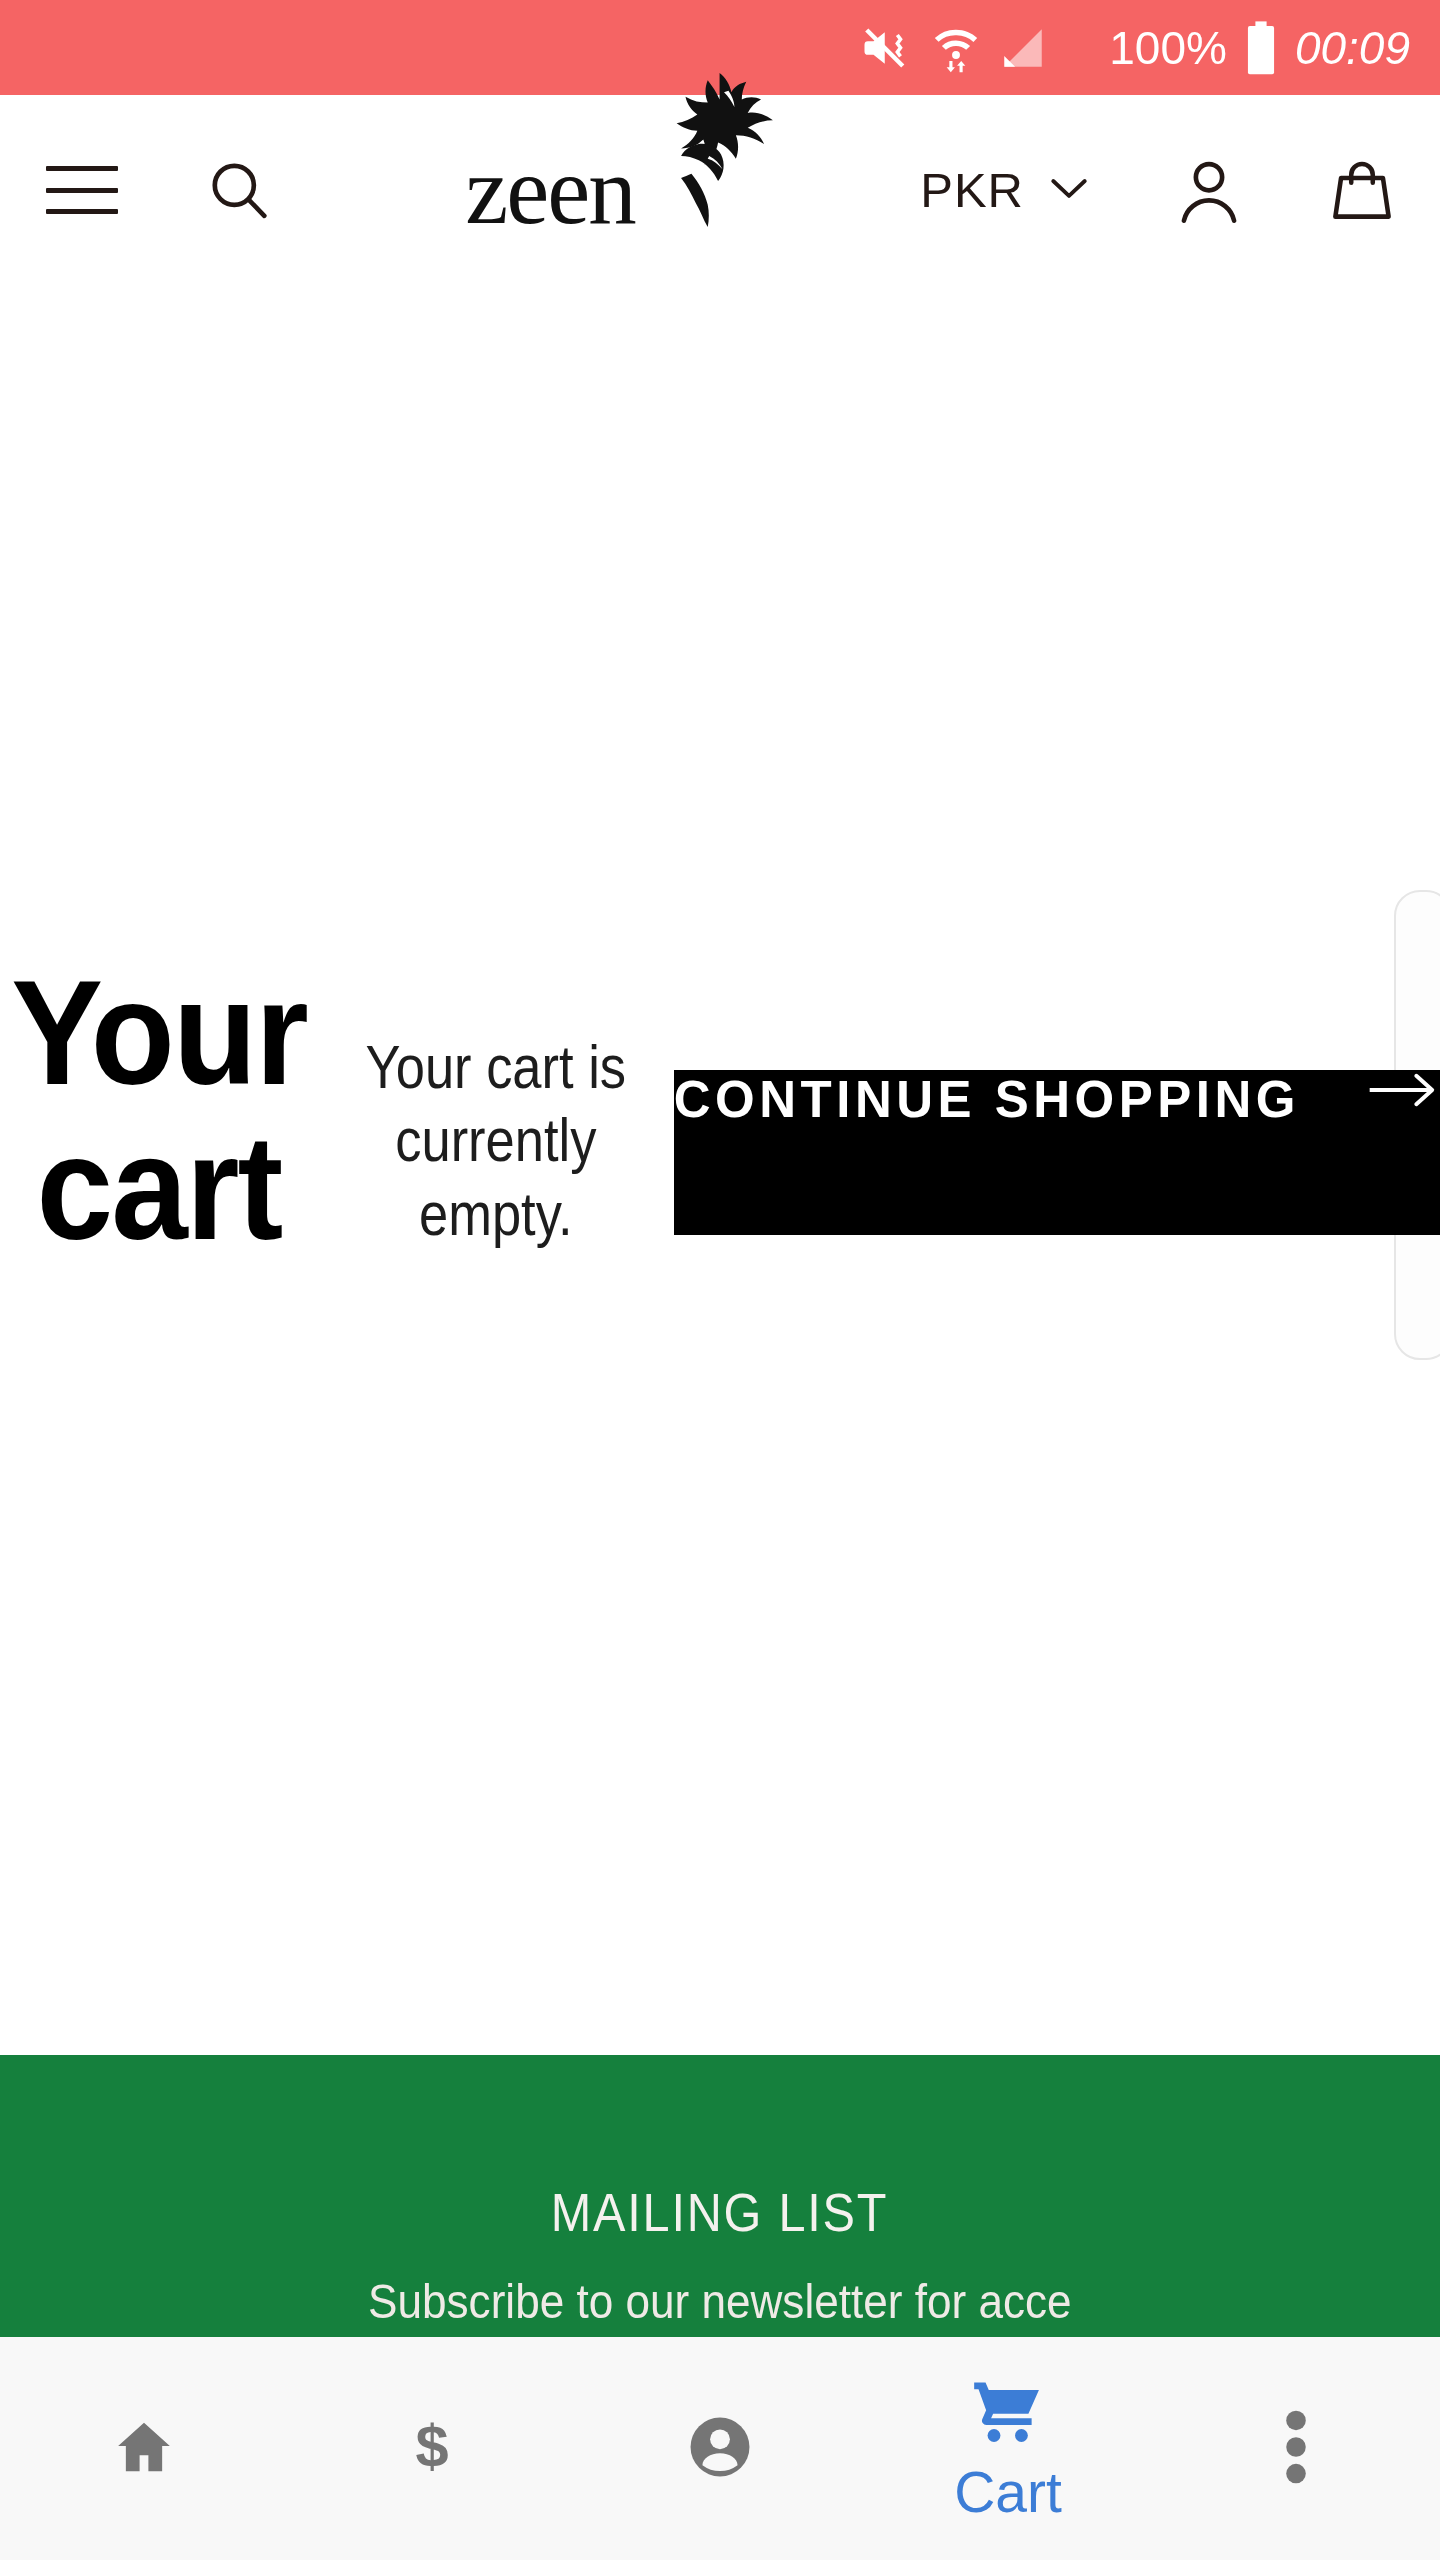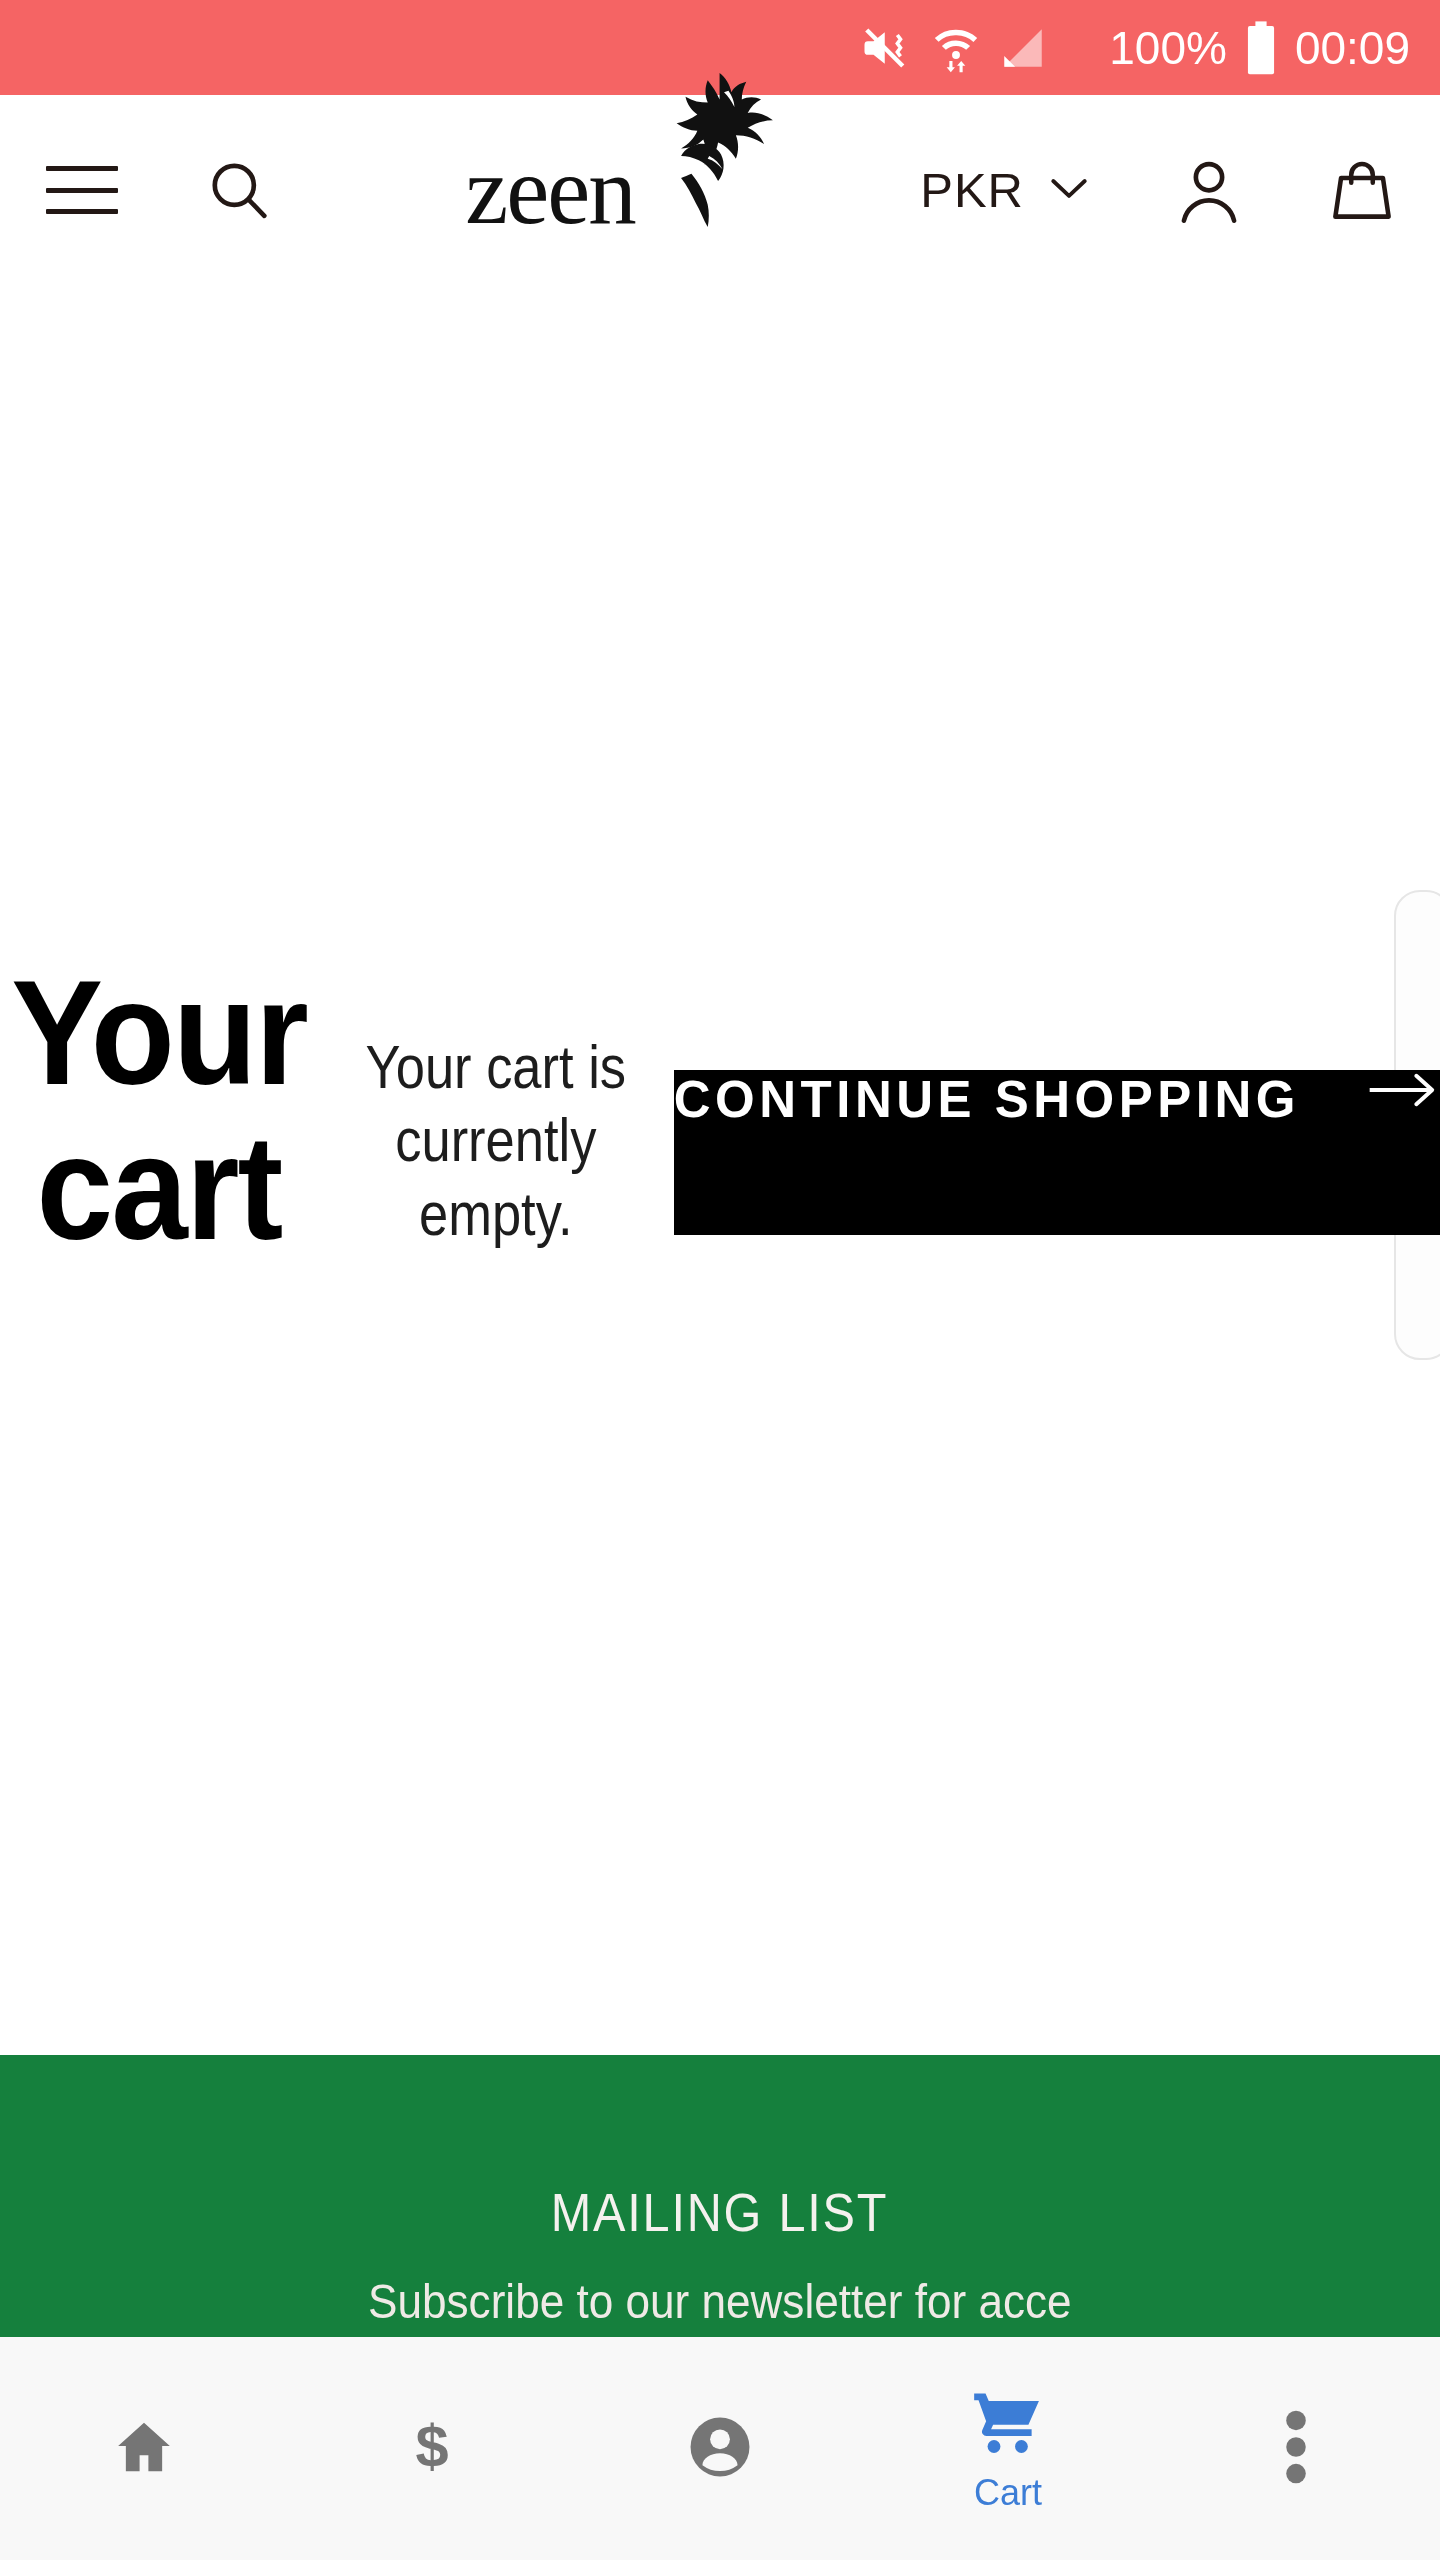--- a/index.html
+++ b/index.html
@@ -16,21 +16,21 @@
     position:absolute; top:0; left:0; width:1440px; height:95px;
     background:#F56464;
     display:flex; align-items:center; justify-content:flex-end;
     padding-right:30px; gap:17px;
   }
   .sb-icon{ display:flex; align-items:center; justify-content:center; }
   .sb-text{
     color:#ffffff; font-size:46px; font-weight:400; letter-spacing:0px;
     line-height:1; white-space:nowrap;margin-left:44px;
   }
-  .sb-time{ color:#fff; font-size:46px; line-height:1; white-space:nowrap; }
+  .sb-time{ color:#fff; font-size:46px; line-height:1; white-space:nowrap;font-style:italic; }
 
   
   .header{
     position:absolute; top:95px; left:0; width:1440px; height:190px;
     background:#fff; display:flex; align-items:center;
   }
   .hdr-left{ display:flex; align-items:center; gap:88px; padding-left:46px; }
   .icon-btn{ display:flex; align-items:center; justify-content:center; cursor:pointer; }
 
   .hamburger{ width:72px; height:48px; display:flex; flex-direction:column; justify-content:space-between; }
@@ -122,21 +122,21 @@
   .bottomnav{
     position:absolute; bottom:0; left:0; width:1440px; height:223px;
     background:#F8F8F8;
     display:flex; align-items:center;
   }
   .nav-item{
     flex:1; height:223px;
     display:flex; flex-direction:column; align-items:center; justify-content:center;
     gap:14px; cursor:pointer;
   }
-  .nav-label{ font-size:36px; line-height:1; }
+  .nav-label{ font-size:57px; line-height:1; }
   .nav-label.active{ color:#3C7DD6; }
 </style>
 </head>
 <body>
 
 <div id="screen">
 
   <div class="statusbar">
 
     <span class="sb-icon">

